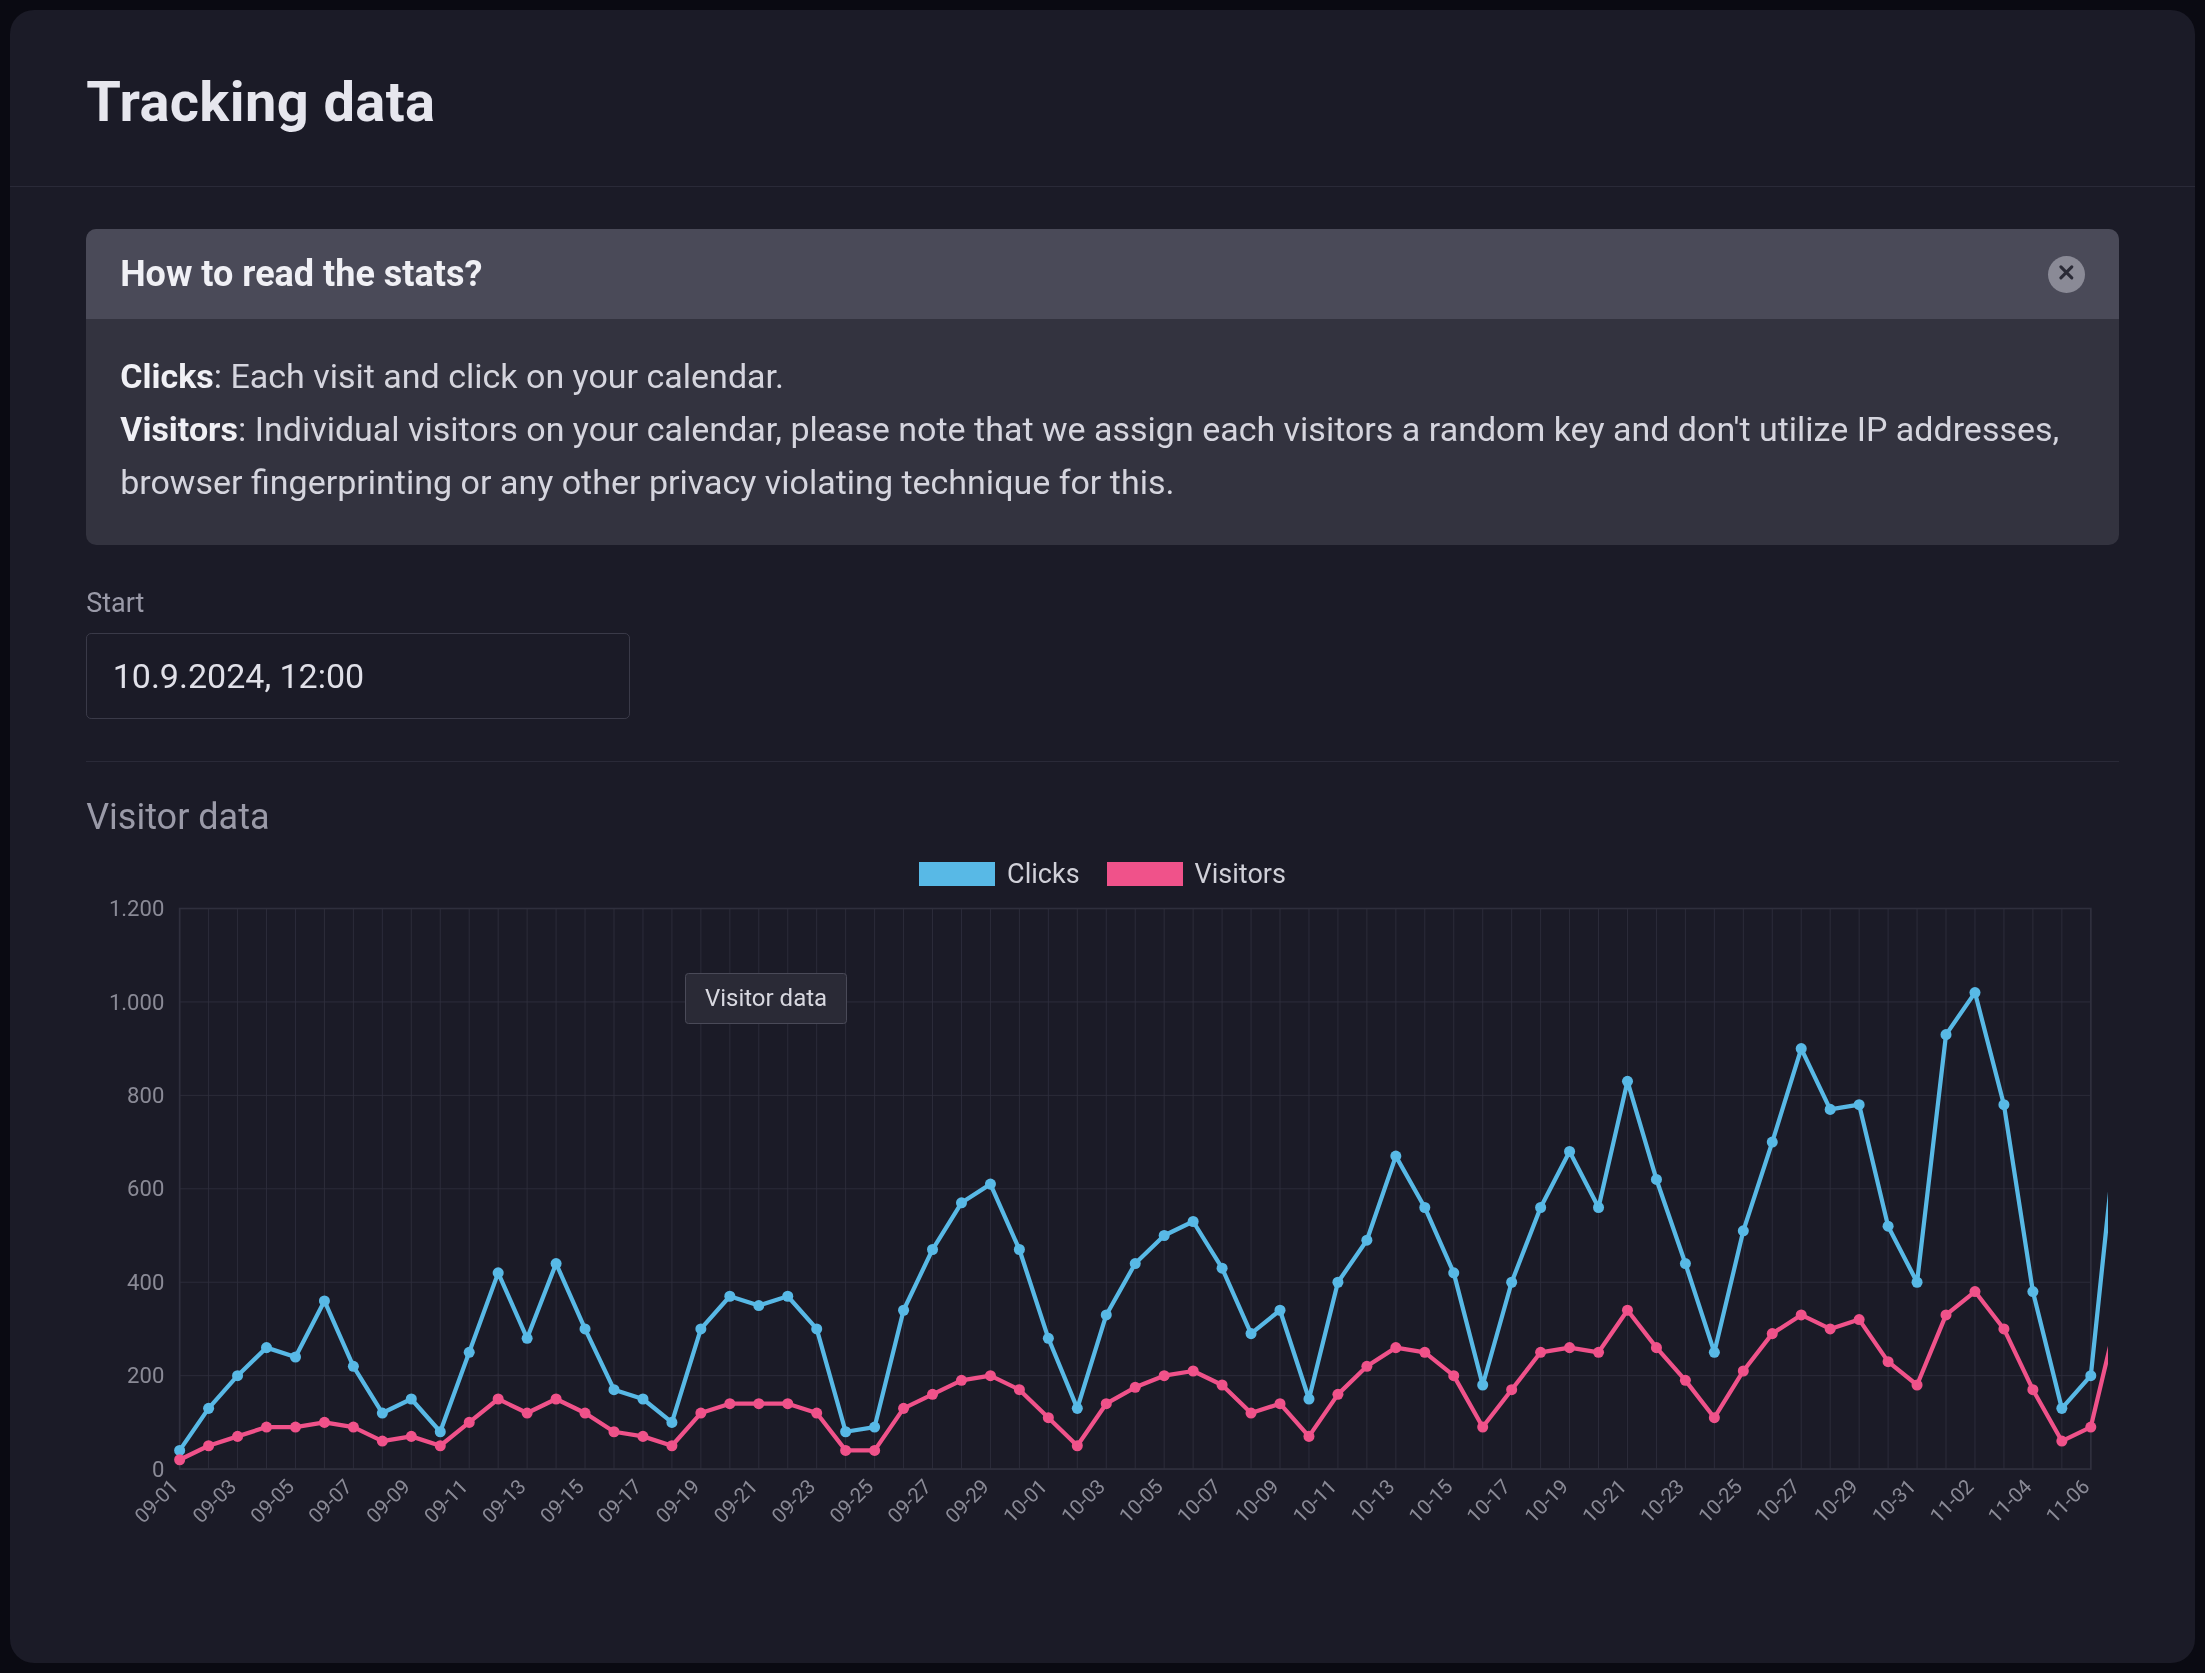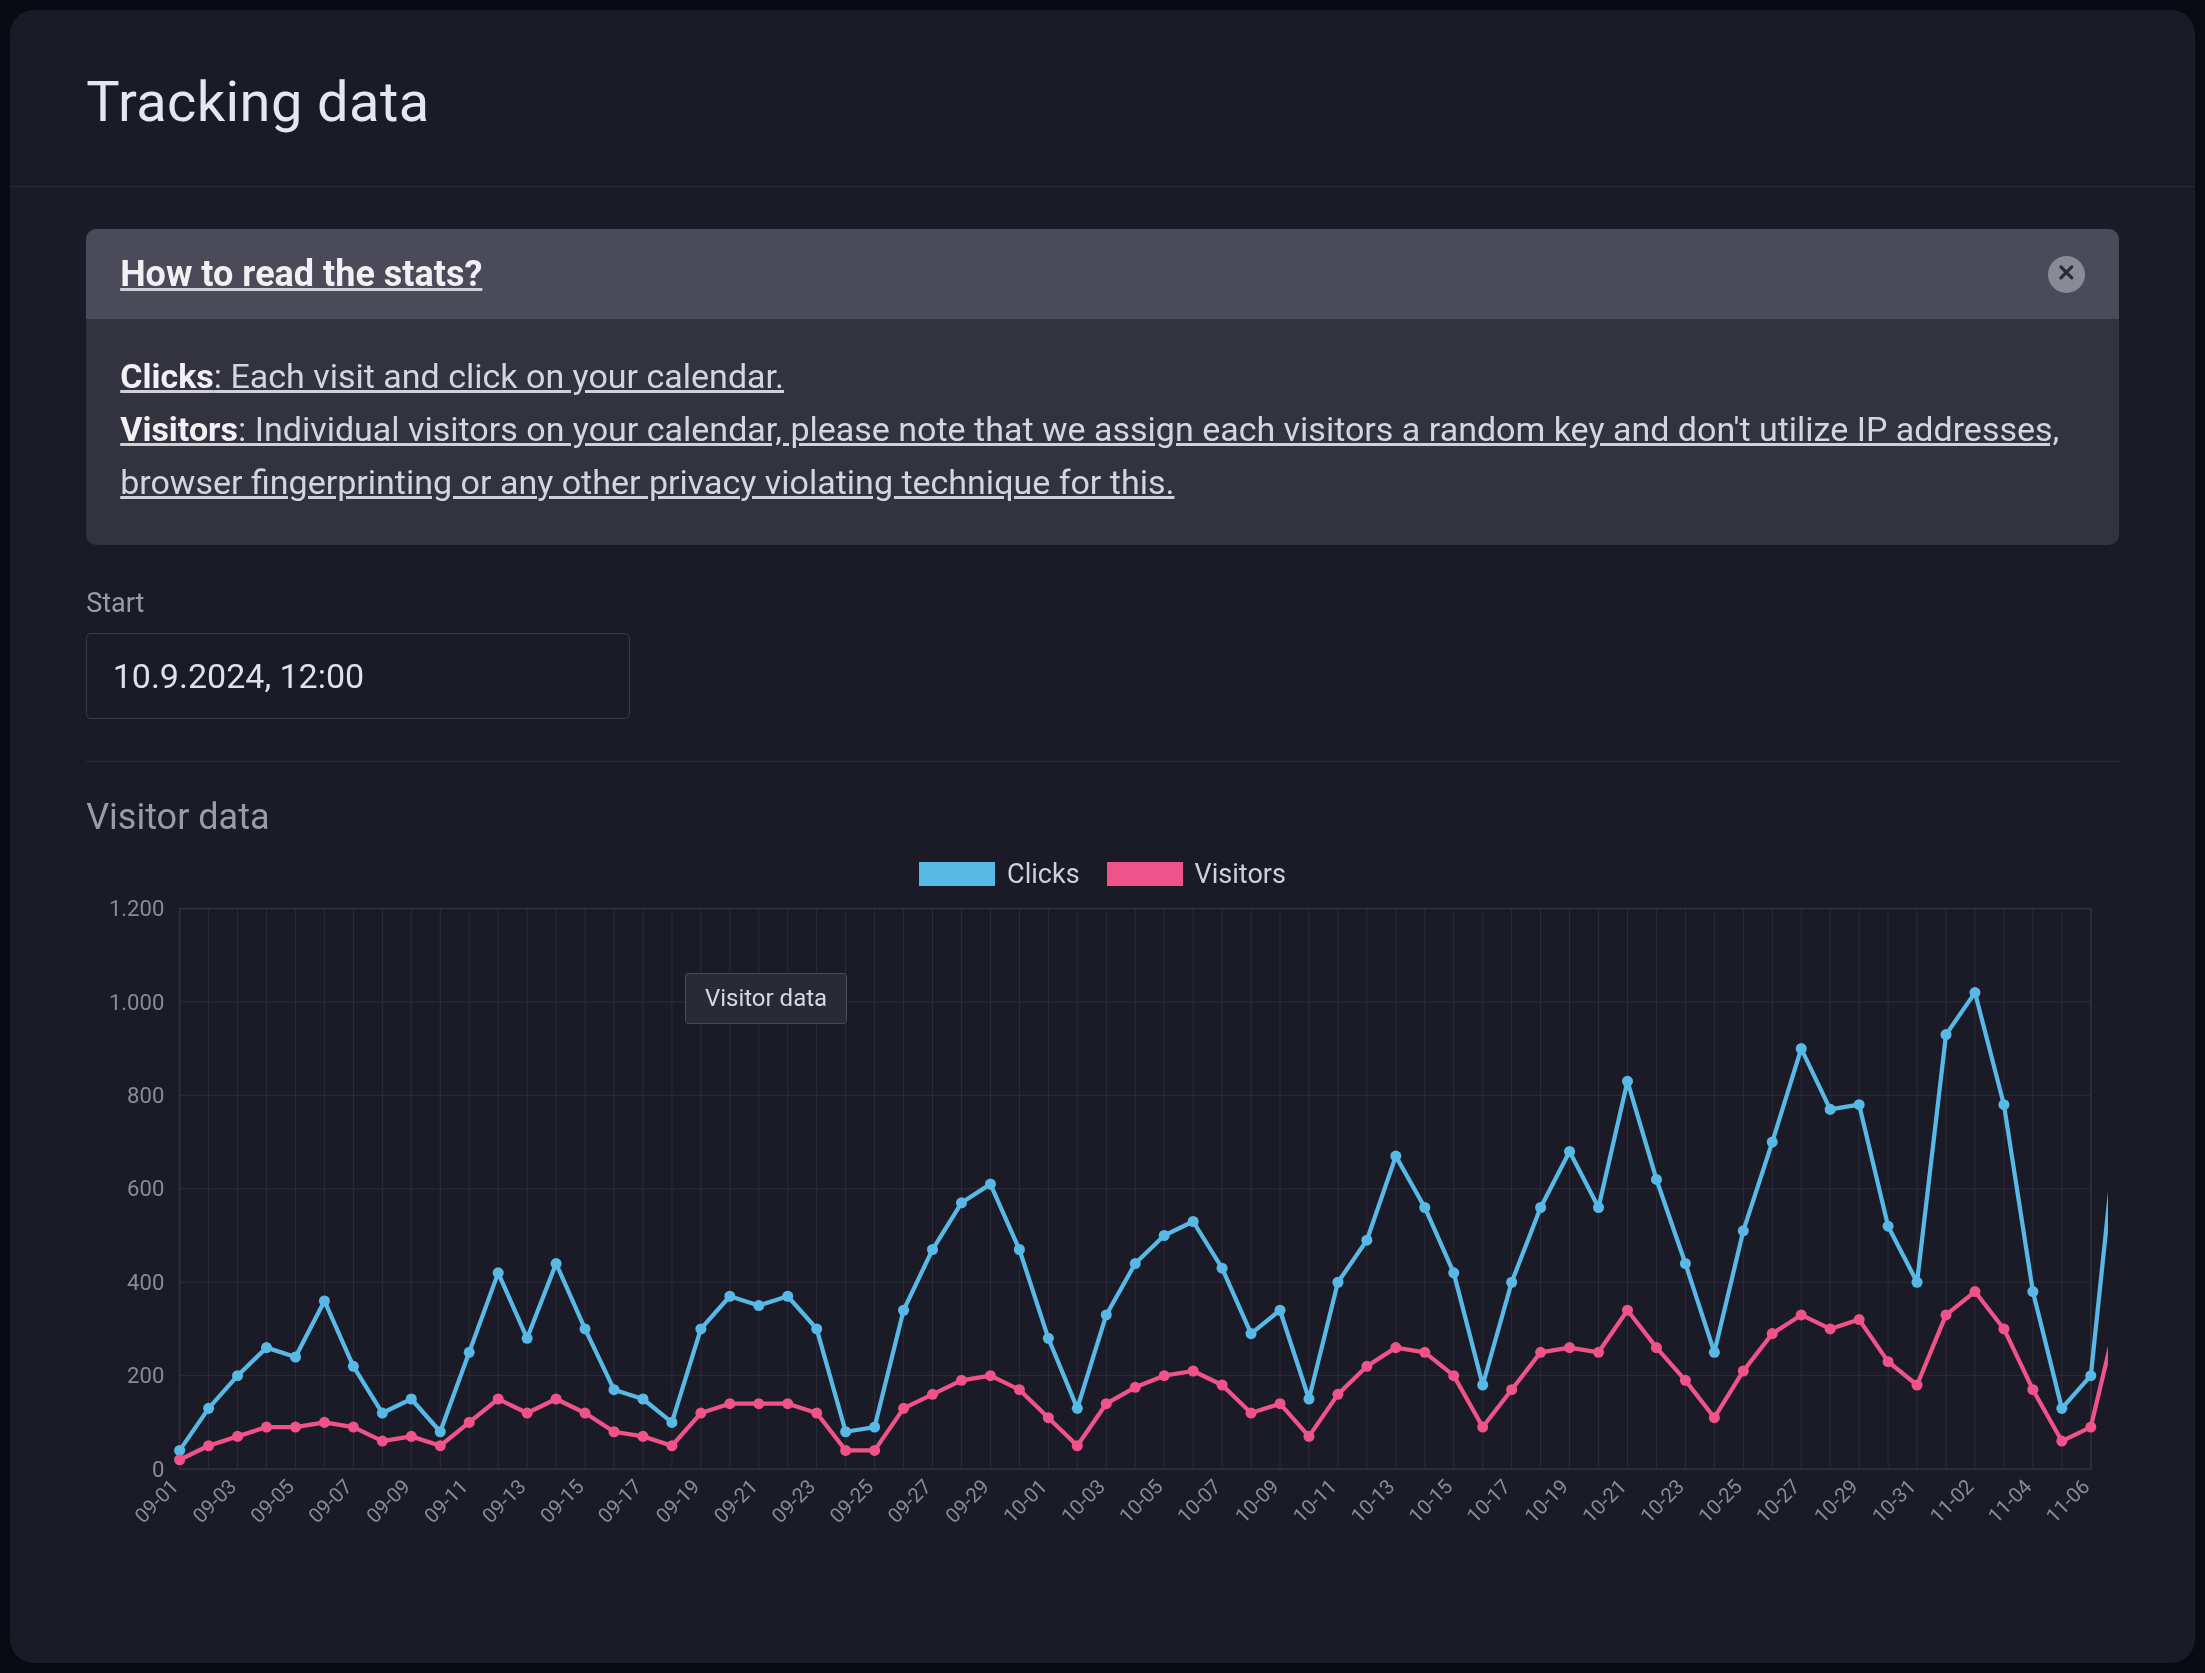--- a/index.html
+++ b/index.html
@@ -21,33 +21,32 @@
     background: #1b1b27;
     border-radius: 24px;
     overflow: hidden;
   }
   .header {
     padding: 59px 76px 51px 76px;
     border-bottom: 1.7px solid #2a2a38;
   }
   .title {
     font-size: 56px;
-    font-weight: 400;
+    font-weight: 700;
     color: #e6e6ee;
     letter-spacing: 0.4px;
   }
   .content {
     padding: 42px 76px 34px 76px;
   }
   .info-box {
     background: #33333f;
     border-radius: 10.2px;
     overflow: hidden;
     margin-bottom: 42px;
-    text-decoration: underline;
   }
   .info-header {
     display: flex;
     align-items: center;
     justify-content: space-between;
     background: #4a4a58;
     padding: 24px 34px;
   }
   .info-title {
     font-size: 36px;

